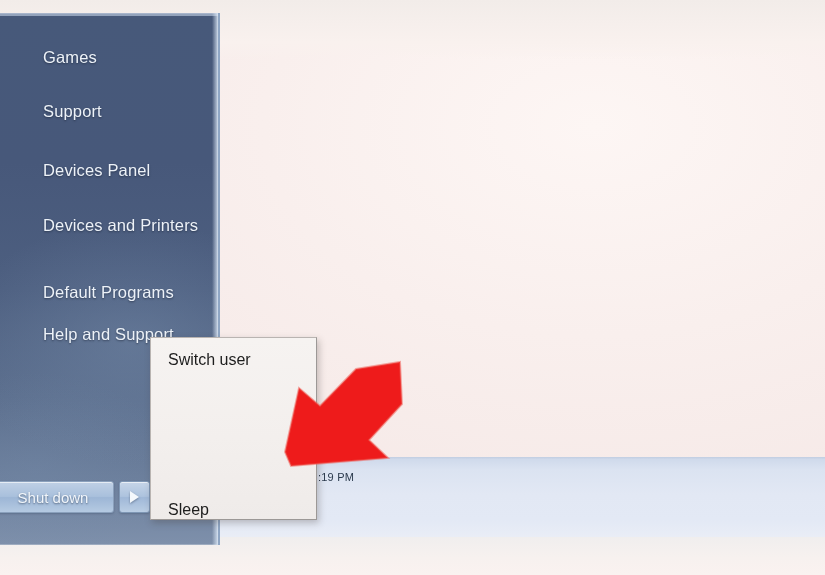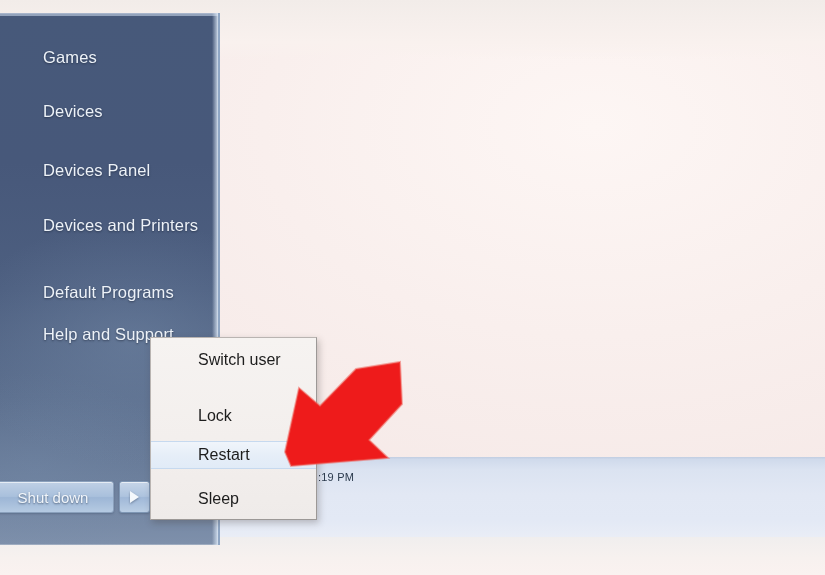--- a/index.html
+++ b/index.html
@@ -175,21 +175,21 @@
     border-bottom-color: #9c9896;
     box-shadow: 2px 3px 7px rgba(60,50,48,0.28);
   }
   .ctx-item {
     position: absolute;
     left: 0;
     right: 0;
     height: 28px;
     display: flex;
     align-items: center;
-    padding-left: 47px;
+    padding-left: 17px;
     box-sizing: border-box;
     font-size: 16px;
     color: #1d1d1d;
     white-space: nowrap;
     cursor: default;
   }
   .ctx-item.selected {
     background: linear-gradient(180deg, #f0f5fb 0%, #e6eef8 50%, #e1ebf7 100%);
     border-top: 1px solid #c6d9ef;
     border-bottom: 1px solid #c6d9ef;
@@ -218,41 +218,39 @@
   <div class="taskbar-bottom-fade"></div>
   <div class="clock">:19 PM</div>
 
   <div class="start-panel">
     <div class="start-panel-tophighlight"></div>
     <div class="start-panel-glow"></div>
   </div>
 
   <div class="menu-list">
     <div class="menu-item" style="top:48px">Games</div>
-    <div class="menu-item" style="top:102px">Devices</div>
+    <div class="menu-item" style="top:102px">Support</div>
     <div class="menu-item" style="top:161px">Devices Panel</div>
     <div class="menu-item" style="top:216px">Devices and Printers</div>
     <div class="menu-item" style="top:283px">Default Programs</div>
     <div class="menu-item" style="top:325px">Help and Support</div>
   </div>
 
   <div class="shutdown-row">
     <div class="shutdown-btn">
       <span>Shut down</span>
     </div>
     <div class="shutdown-arrow-btn">
       <div class="tri-right"></div>
     </div>
   </div>
 
   <div class="ctx-menu">
     <div class="ctx-item" style="top:8px">Switch user</div>
-    <div class="ctx-item" style="top:64px">Lock</div>
-    <div class="ctx-item selected" style="top:103px">Restart</div>
-    <div class="ctx-item" style="top:147px">Sleep</div>
+    <div class="ctx-item" style="top:158px">Sleep</div>
   </div>
 
   <div class="red-arrow">
     <svg width="120" height="122" viewBox="0 0 120 122" xmlns="http://www.w3.org/2000/svg">
       <polygon points="117,16 119,58 86,94 105,112 8,120 2,106 16,42 37,60 73,23" fill="#ee1b1b"></polygon>
       <polygon points="117,16 119,58 86,94 105,112 8,120 2,106 16,42 37,60 73,23" fill="none" stroke="#f05a52" stroke-width="2" opacity="0.5"></polygon>
     </svg>
   </div>
 
 </div>

